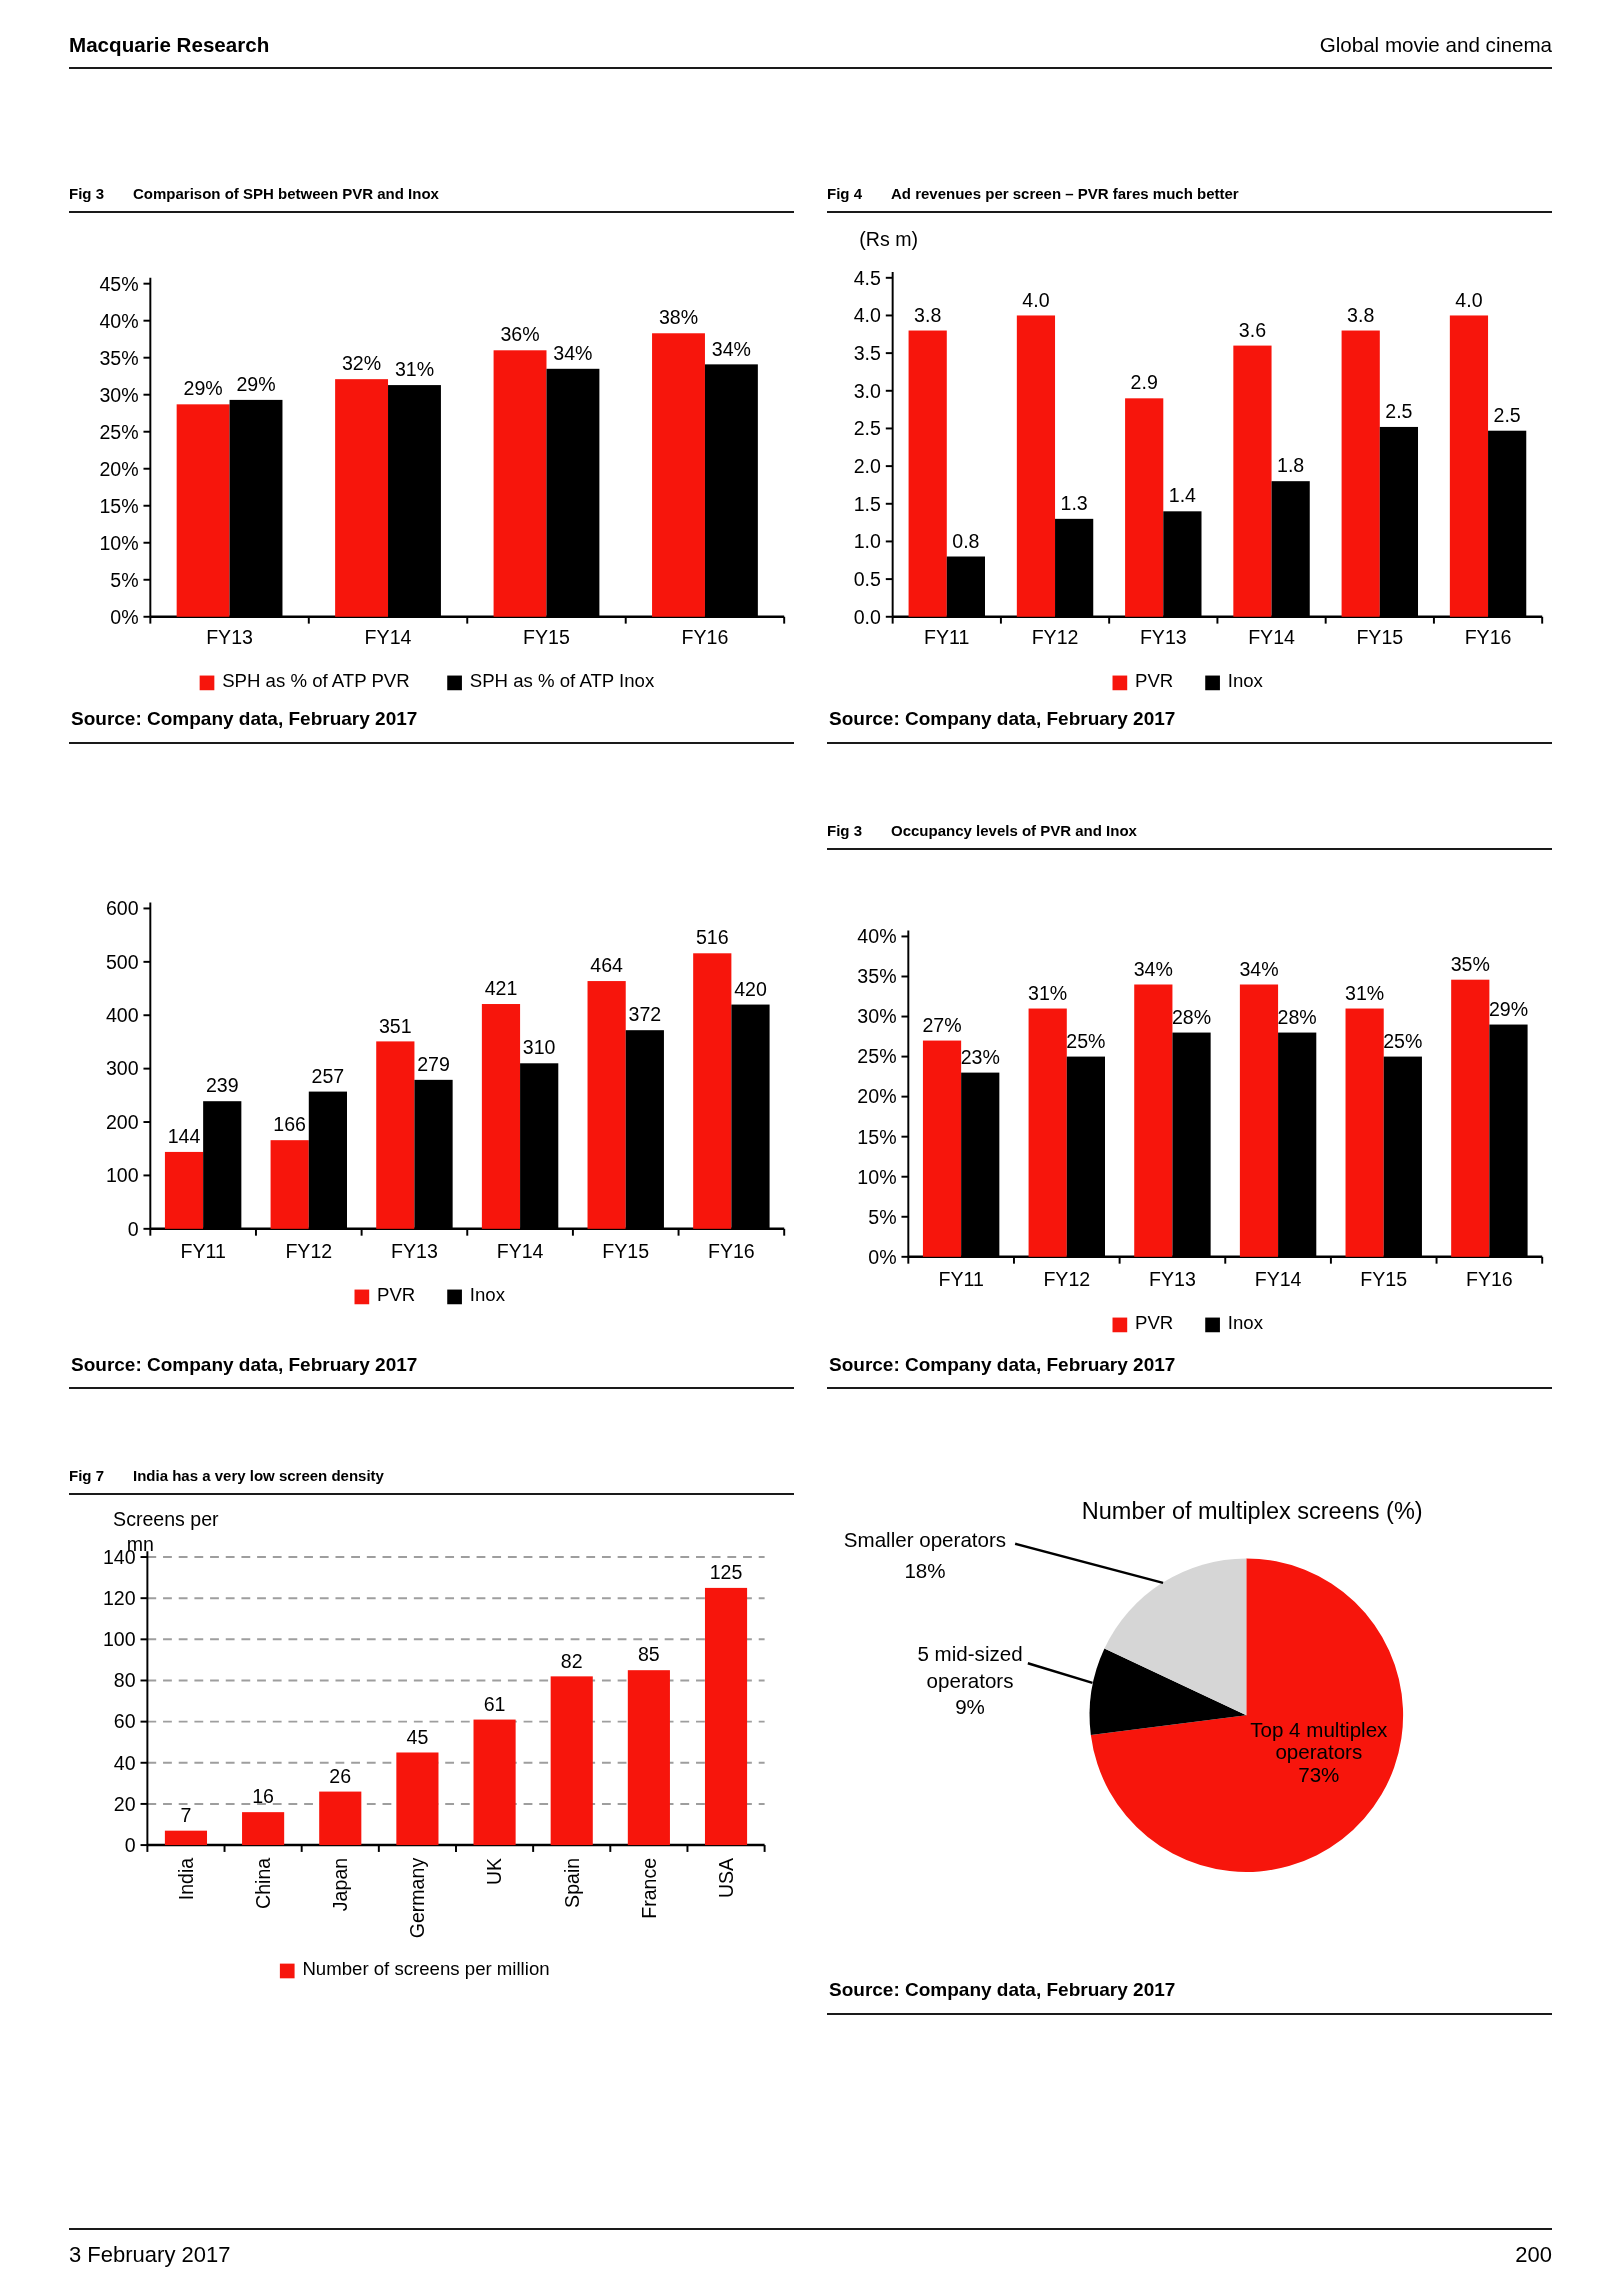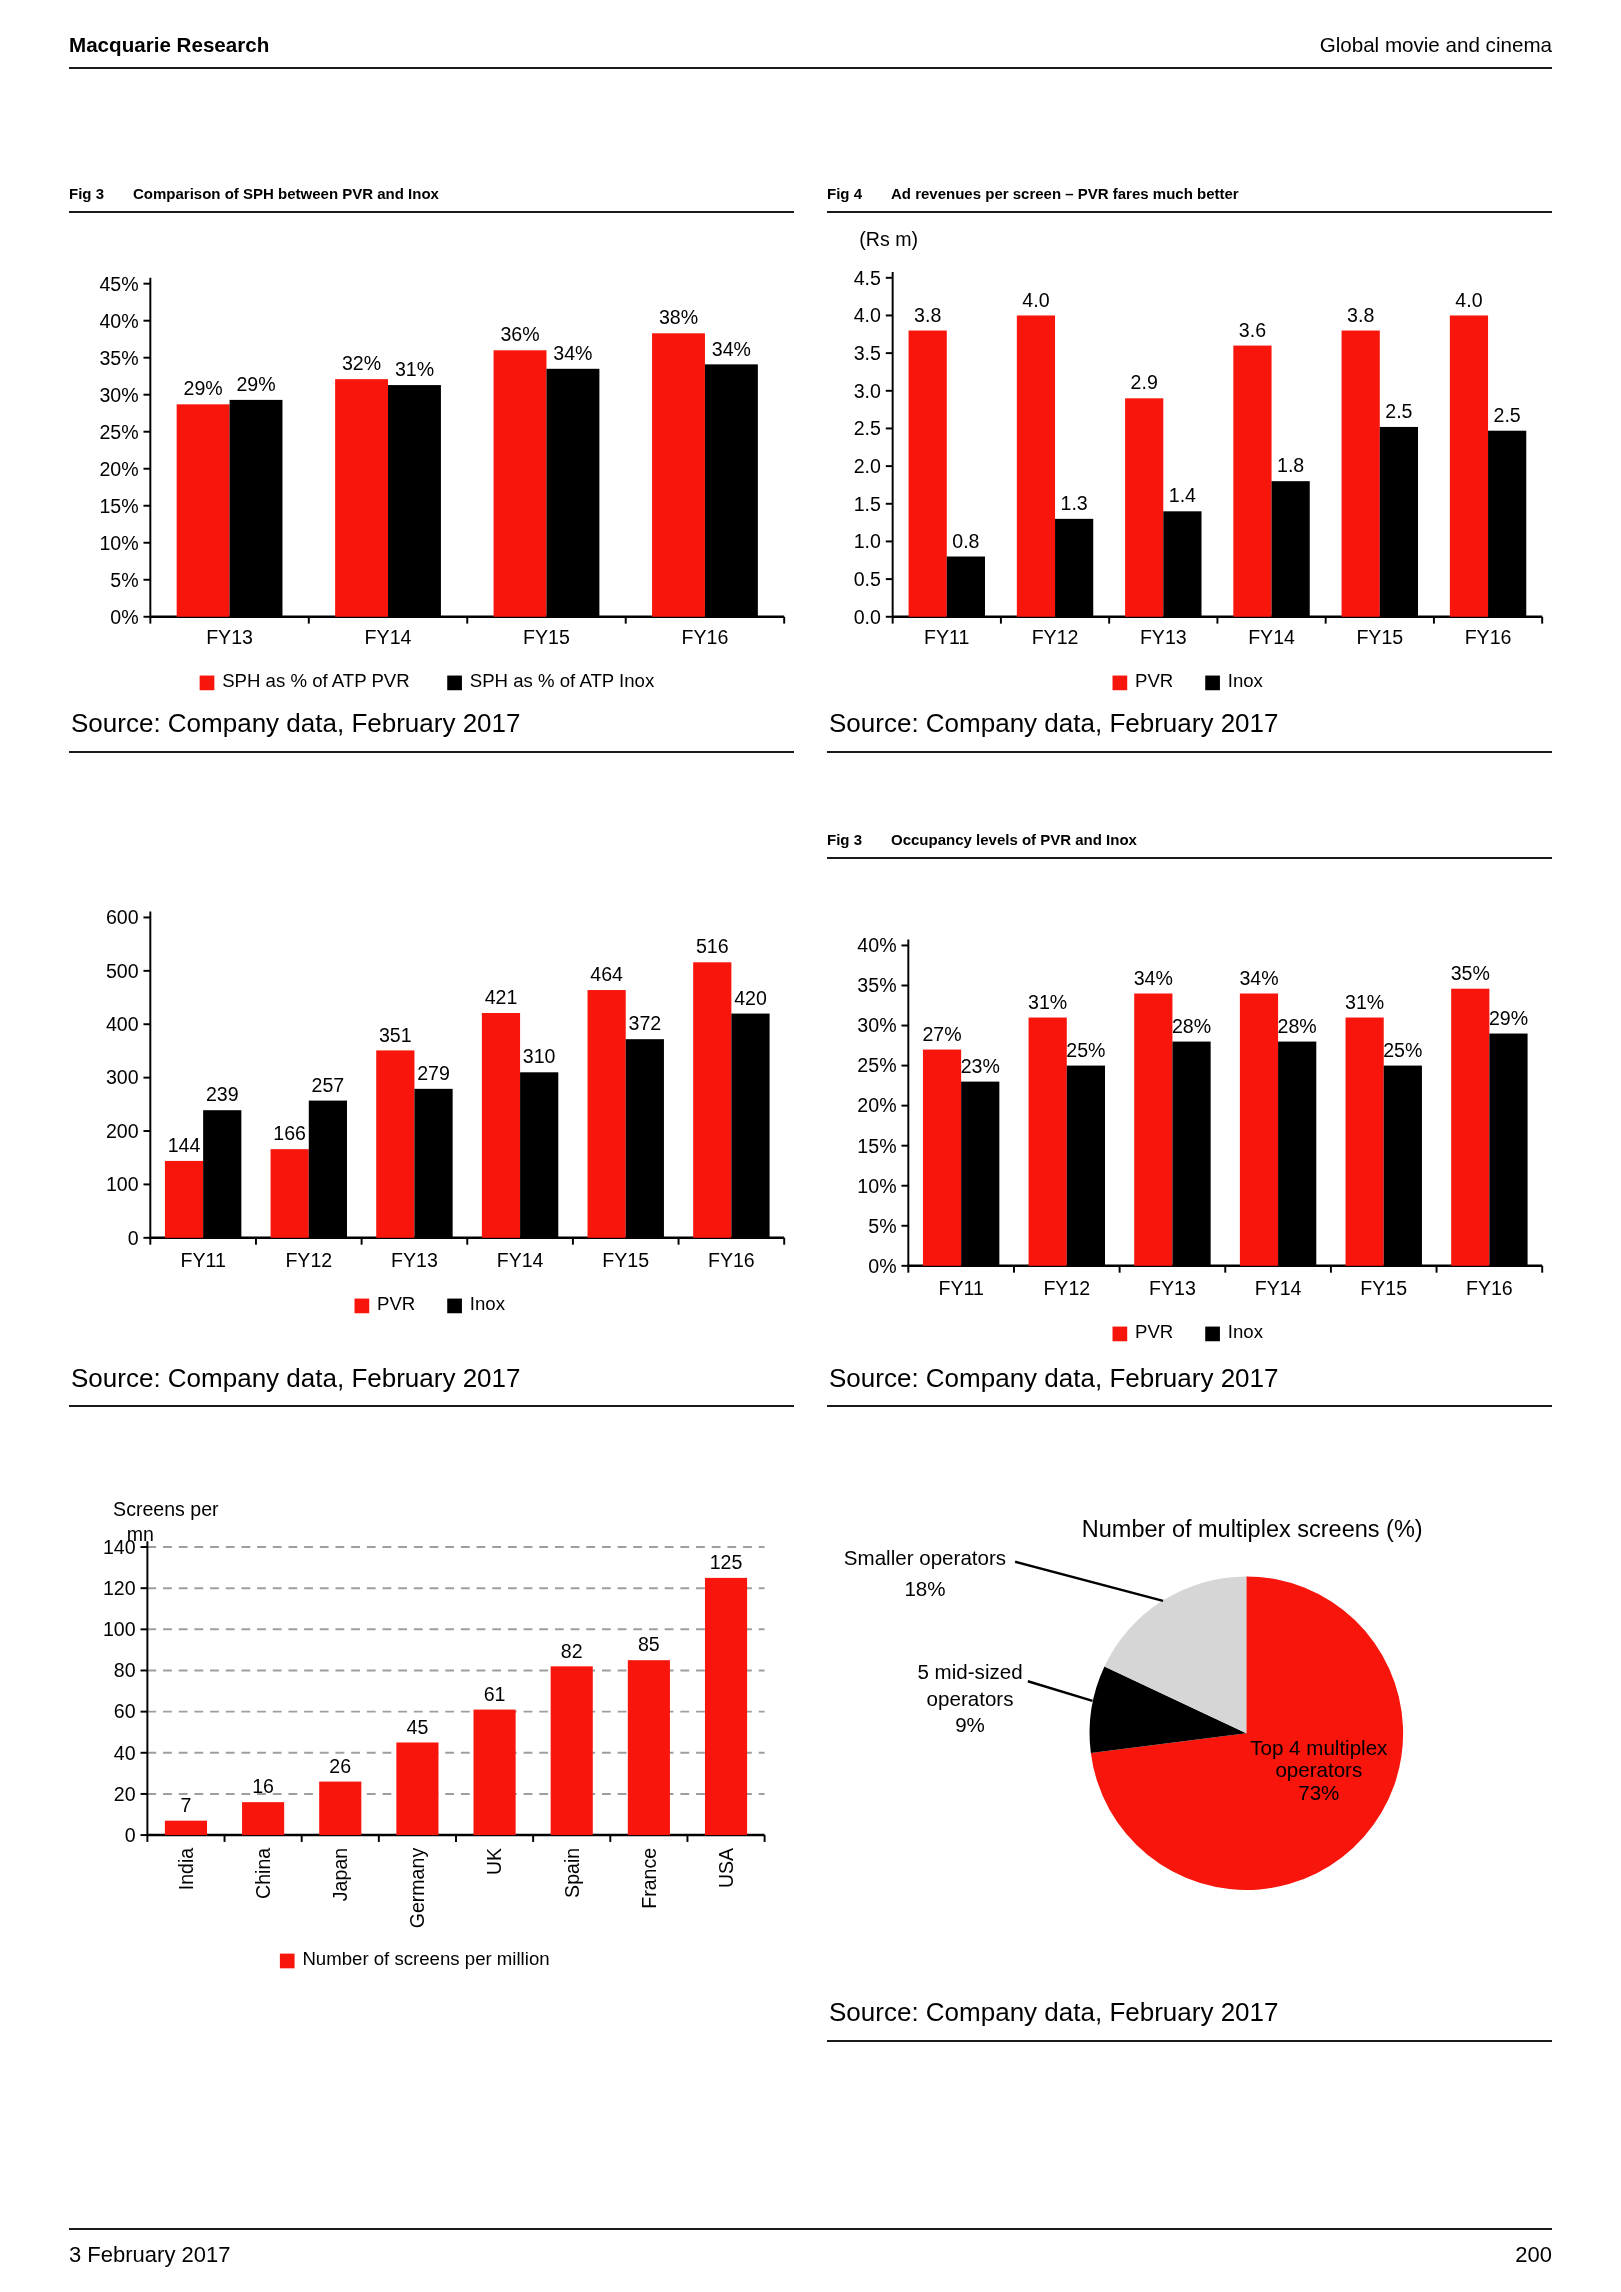--- a/index.html
+++ b/index.html
@@ -28,22 +28,23 @@
     display: flex; gap: 29px; align-items: baseline;
     font-size: 15px; font-weight: bold;
     padding-bottom: 8.8px; border-bottom: 2.9px solid #1a1a1a;
   }
   .fig-title sup { font-size: 62%; vertical-align: super; }
   .chart { margin-top: 7.8px; }
   .chart svg { display: block; }
   svg text { font-family: "Liberation Sans", sans-serif; fill: #000; }
   .source {
     margin-top: auto;
-    font-size: 26px; padding: 5.9px 0 11.8px 2px;
+    font-size: 19px; padding: 5.9px 0 11.8px 2px;
     border-bottom: 2.9px solid #1a1a1a;
+    font-weight: bold;
   }
   .ftr {
     margin-top: auto;
     border-top: 2.9px solid #1a1a1a;
     display: flex; justify-content: space-between;
     font-size: 22px; padding-top: 11.8px;
   }
 </style>
 </head>
 <body>
@@ -328,20 +329,24 @@
             <rect x="291.42" y="469" width="15" height="15" fill="#F7150C"></rect>
             <text x="314.42" y="481" font-size="19">PVR</text>
             <rect x="386.06" y="469" width="15" height="15" fill="#000000"></rect>
             <text x="409.06" y="481" font-size="19">Inox</text>
           </svg>
         </div>
       <div class="source">Source: Company data, February 2017</div>
     </section>
 
     <section class="figure">
+      <h2 class="fig-title">
+        <span class="fig-num">Fig 7</span>
+        <span class="fig-name">India has a very low screen density</span>
+      </h2>
       <div class="chart">
           <svg width="725" height="498" viewBox="0 0 740 508">
             <line x1="80" y1="307" x2="710" y2="307" stroke="#9E9E9E" stroke-width="2" stroke-dasharray="9 7"></line>
             <line x1="80" y1="265" x2="710" y2="265" stroke="#9E9E9E" stroke-width="2" stroke-dasharray="9 7"></line>
             <line x1="80" y1="223" x2="710" y2="223" stroke="#9E9E9E" stroke-width="2" stroke-dasharray="9 7"></line>
             <line x1="80" y1="181" x2="710" y2="181" stroke="#9E9E9E" stroke-width="2" stroke-dasharray="9 7"></line>
             <line x1="80" y1="139" x2="710" y2="139" stroke="#9E9E9E" stroke-width="2" stroke-dasharray="9 7"></line>
             <line x1="80" y1="97" x2="710" y2="97" stroke="#9E9E9E" stroke-width="2" stroke-dasharray="9 7"></line>
             <line x1="80" y1="55" x2="710" y2="55" stroke="#9E9E9E" stroke-width="2" stroke-dasharray="9 7"></line>
             <line x1="73" y1="349" x2="80" y2="349" stroke="#000" stroke-width="2"></line>

